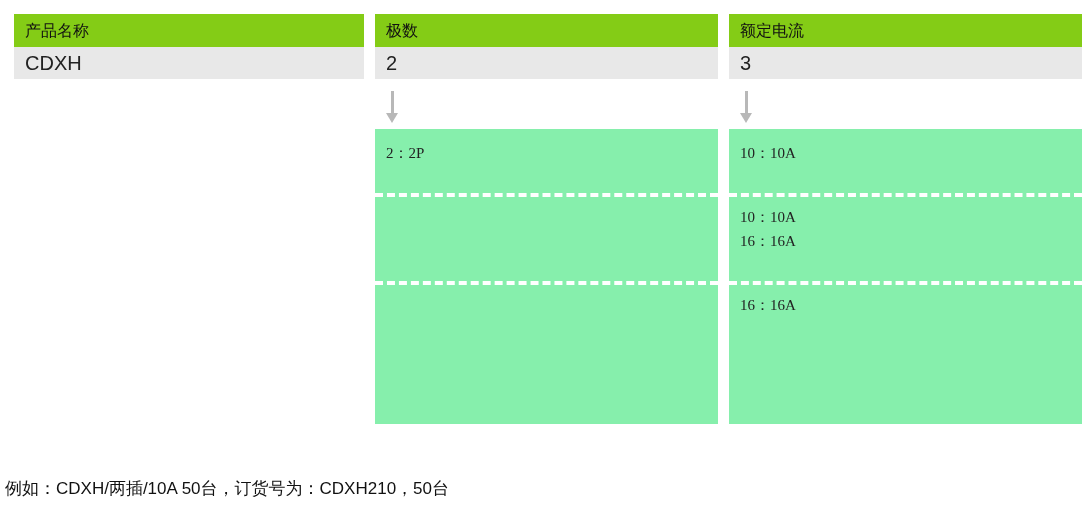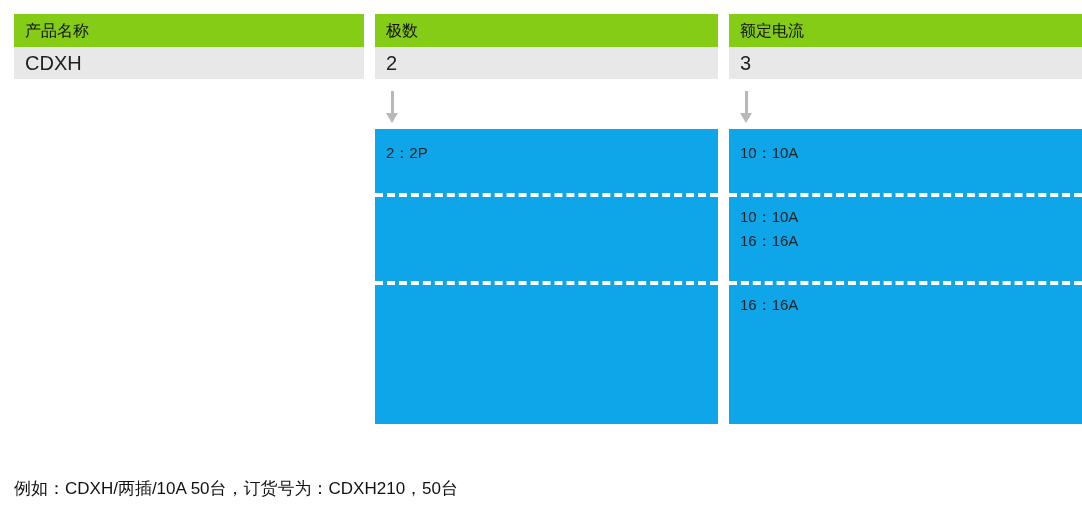--- a/index.html
+++ b/index.html
@@ -79,25 +79,26 @@
     width: 0;
     height: 0;
     border-left: 6.5px solid transparent;
     border-right: 6.5px solid transparent;
     border-top: 10px solid #b8b8b8;
   }
 
   
   .options {
     margin-top: 6px;
-    background: #0ea5e9;
+    background: #86efac;
     height: 295px;
     box-sizing: border-box;
     padding-top: 0;
     position: relative;
+    font-family: Liberation Serif, serif;
   }
   .opt {
     font-size: 15px;
     color: #222;
     padding-left: 11px;
     box-sizing: border-box;
     position: relative;
   }
   .opt .line {
     line-height: 24px;
@@ -112,21 +113,21 @@
     width: 100%;
     height: 0;
     border-top: 4px dashed #ffffff;
   }
   .d1 { top: 64px; }
   .d2 { top: 152px; }
 
   
   .footnote {
     position: absolute;
-    left: 14px;
+    left: 5px;
     top: 477px;
     font-size: 17px;
     color: #111;
     white-space: nowrap;
   }
 </style>
 </head>
 <body>
 
 <div class="page">

